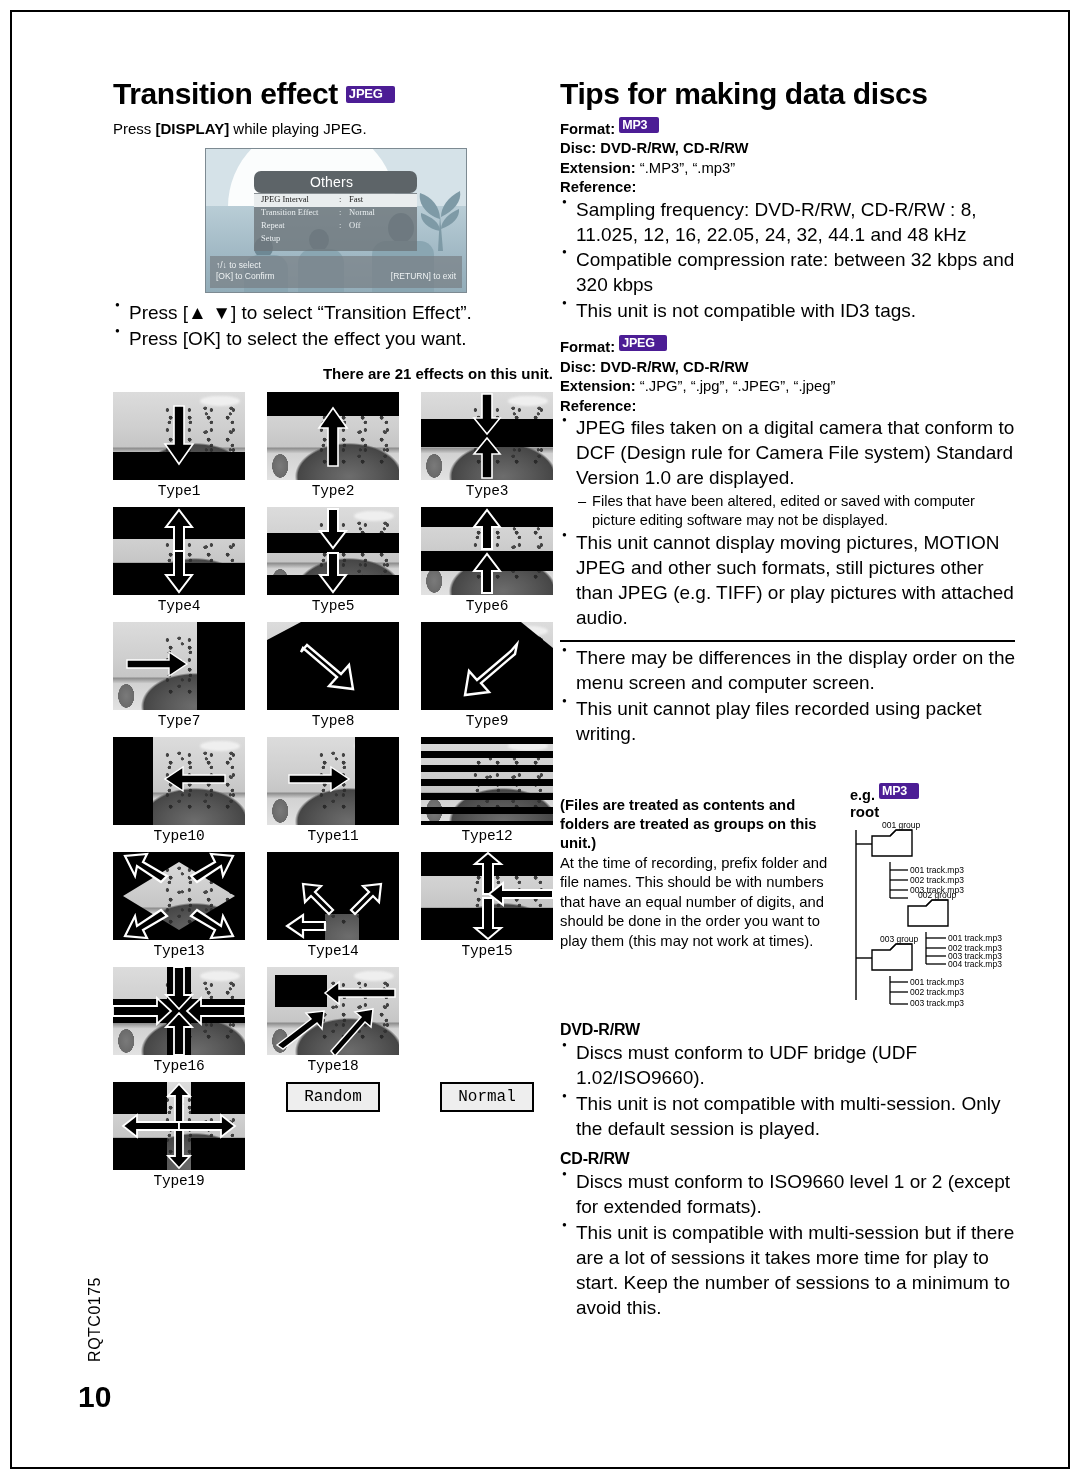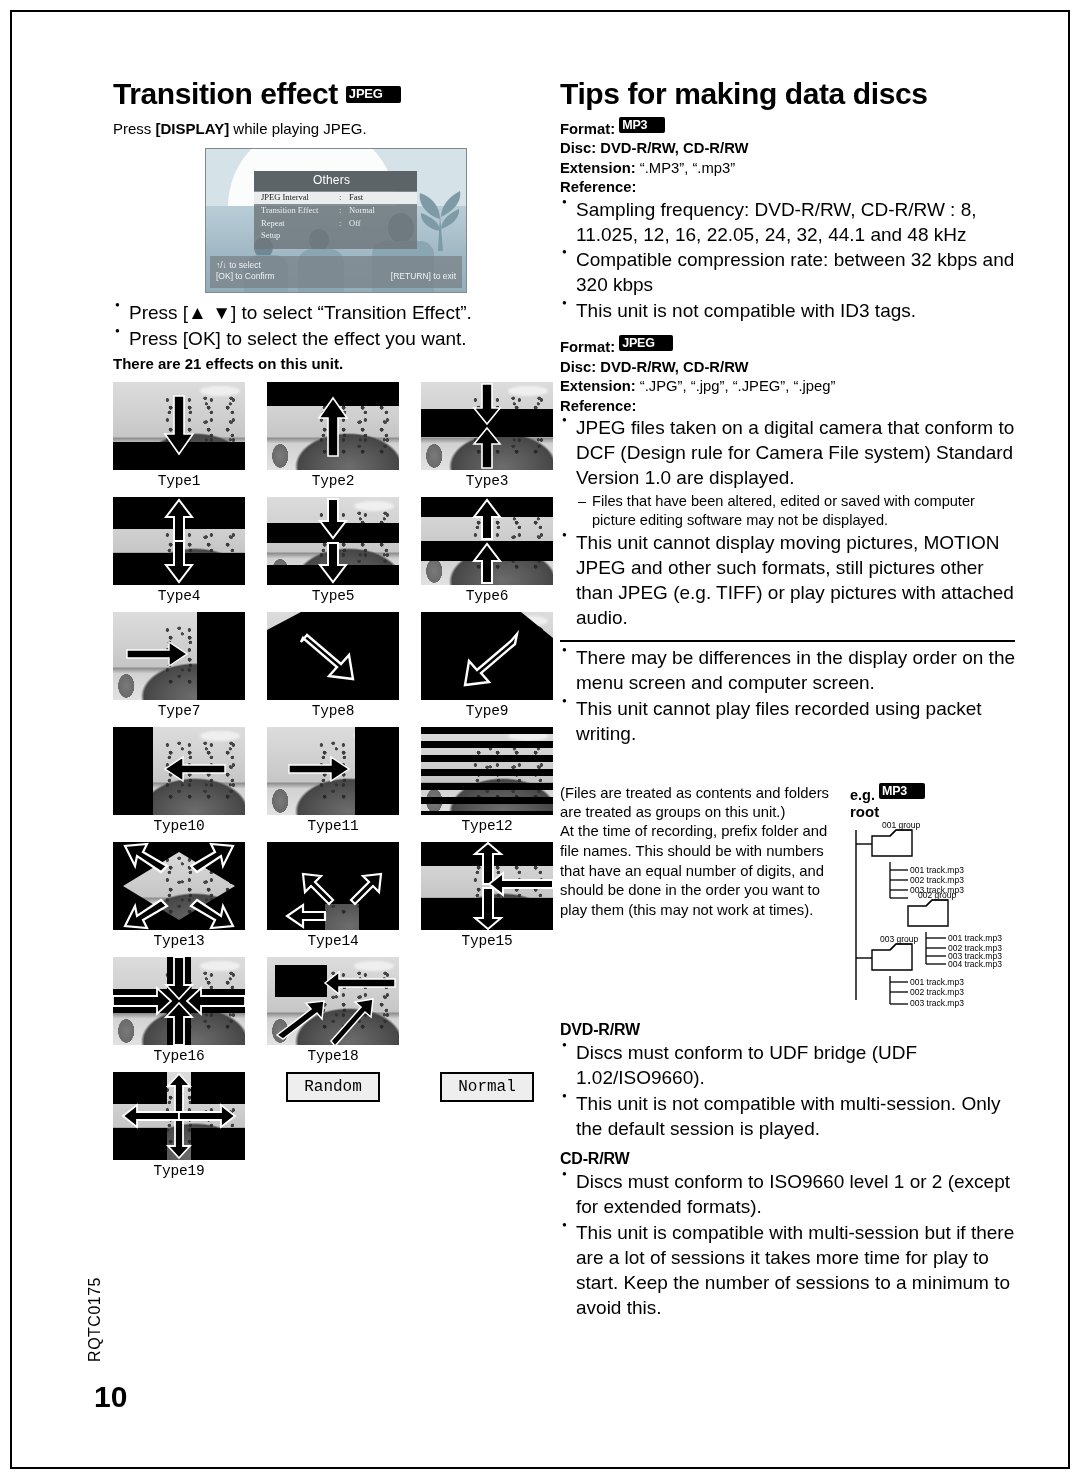--- a/index.html
+++ b/index.html
@@ -27,23 +27,23 @@
   .col-right { position: absolute; left: 560px; top: 78px; width: 455px; }
 
   
   h1.sec-title {
     font-size: 30px; font-weight: bold; margin: 0 0 9px 0;
     letter-spacing: -0.4px; line-height: 1.05;
   }
   h1.sec-title.right { font-size: 30px; margin-bottom: 7px; }
 
   .fmt-badge {
-    display: inline-block; background: #000000; color: #fff;
+    display: inline-block; background: #4c1d95; color: #fff;
     font-size: 12.5px; font-weight: bold; font-family: "Liberation Sans", sans-serif;
-    padding: 1px 18px 1px 3px; border-radius: 2px;
+    padding: 1px 12px 1px 3px; border-radius: 2px;
     vertical-align: 5px; letter-spacing: -0.2px; line-height: 1.15;
   }
   h1.sec-title .fmt-badge { vertical-align: 6px; font-size: 13px; }
 
   .lead { font-size: 15px; margin: 0 0 9px 0; line-height: 1.35; }
   .lead b { font-weight: bold; }
 
   
   .osd-wrap {
     position: relative; width: 262px; height: 145px;
@@ -67,21 +67,21 @@
     position: absolute; right: 2px; top: 36px; width: 56px; height: 68px;
   }
   .osd-dot { position: absolute; background: #9fc0cc; border-radius: 50%; }
 
   .osd-menu {
     position: absolute; left: 48px; top: 22px; width: 163px;
     z-index: 5; font-size: 8.5px; line-height: 1.15;
   }
   .osd-menu-title {
     background: #5d6468; color: #fff; text-align: center;
-    padding: 3px 8px 3px 0; font-size: 12px; letter-spacing: .2px;
+    padding: 3px 8px 3px 0; font-size: 14px; letter-spacing: .2px; border-radius: 7px;
   }
   .osd-menu-body { background: rgba(110,118,123,0.82); padding: 1px 0 6px 0; }
   .osd-row {
     display: flex; padding: 1.5px 7px; color: #e9eef0; font-size: 8.5px; font-family: Liberation Serif, serif;
   }
   .osd-row.sel { background: #e9edee; color: #1c1c1c; }
   .osd-row .k { width: 78px; }
   .osd-row .c { width: 10px; }
   .osd-row .v { }
 
@@ -100,21 +100,21 @@
   }
   ul.bl > li:before {
     content: "\25CF"; position: absolute; left: 2px; top: -1px; font-size: 8px;
   }
   ul.dash { list-style: none; margin: 0; padding: 0; }
   ul.dash > li {
     position: relative; padding-left: 14px; font-size: 14.6px; line-height: 1.31;
   }
   ul.dash > li:before { content: "\2013"; position: absolute; left: 0; top: 0; }
 
-  .bold-line { font-size: 15px; font-weight: bold; margin: 3px 0 7px 0; }
+  .bold-line { font-size: 15px; font-weight: bold; margin: 13px 0 7px 0; text-align: right; }
 
   
   .grid { margin-top: 10px; font-family: Liberation Mono, monospace; }
   .grow { display: flex; gap: 22px; margin-bottom: 8px; }
   .cell { width: 132px; }
   .thumb {
     position: relative; width: 132px; height: 88px;
     overflow: hidden; background: #000;
   }
   .tlabel { text-align: center; font-size: 14.5px; margin-top: 3px; letter-spacing: -0.2px; }
@@ -157,41 +157,41 @@
   
   .fmt-block { margin-bottom: 3px; }
   .fmt-line { font-size: 14.8px; font-weight: bold; line-height: 1.32; }
   .fmt-line .val { font-weight: normal; }
   .hrule { border: none; border-top: 2.5px solid #000; margin: 10px 0 4px 0; }
 
   h2.sub {
     font-size: 19px; font-weight: bold; margin: 0 0 0 0; line-height: 1.18;
     letter-spacing: -0.2px;
   }
-  .sub-paren { font-size: 14.8px; font-weight: normal; line-height: 1.3; margin-top: 1px; }
+  .sub-paren { font-size: 14.8px; font-weight: bold; line-height: 1.3; margin-top: 13px; }
   .sub-body { font-size: 14.8px; line-height: 1.32; margin-top: 0px; }
   h3.sub2 { font-size: 16px; font-weight: bold; margin: 9px 0 2px 0; letter-spacing: -0.2px; }
 
   .naming-wrap { display: flex; gap: 12px; }
   .naming-text { width: 278px; }
   .tree-box { width: 165px; position: relative; }
   .eg-line { font-size: 14.5px; font-weight: bold; margin-bottom: 0px; }
   .root-line { font-size: 15px; font-weight: bold; margin-bottom: 2px; }
   .tree-svg { display: block; }
 
   
   .rqt {
     position: absolute; left: 86px; top: 1277px;
     font-size: 16px; letter-spacing: .5px;
     writing-mode: vertical-rl; transform: rotate(180deg);
     transform-origin: center;
   }
   .pageno {
     position: absolute; left: 78px; top: 1380px;
-    font-size: 30px; font-weight: bold; margin-left: 16px;
+    font-size: 30px; font-weight: bold;
   }
 </style>
 </head>
 <body>
 
 <div class="page-border-left"></div>
 <div class="page-border-right"></div>
 <div class="page-border-top"></div>
 <div class="page-border-bot"></div>
 

